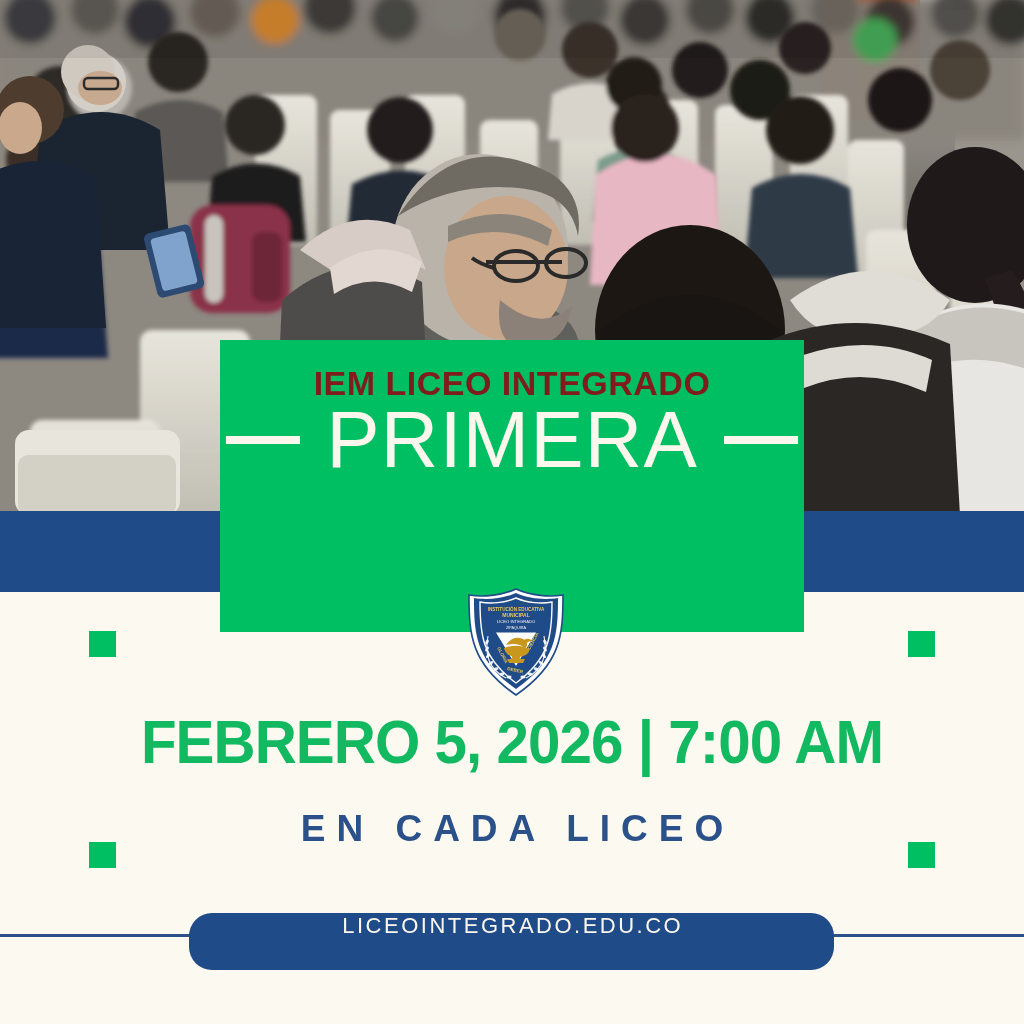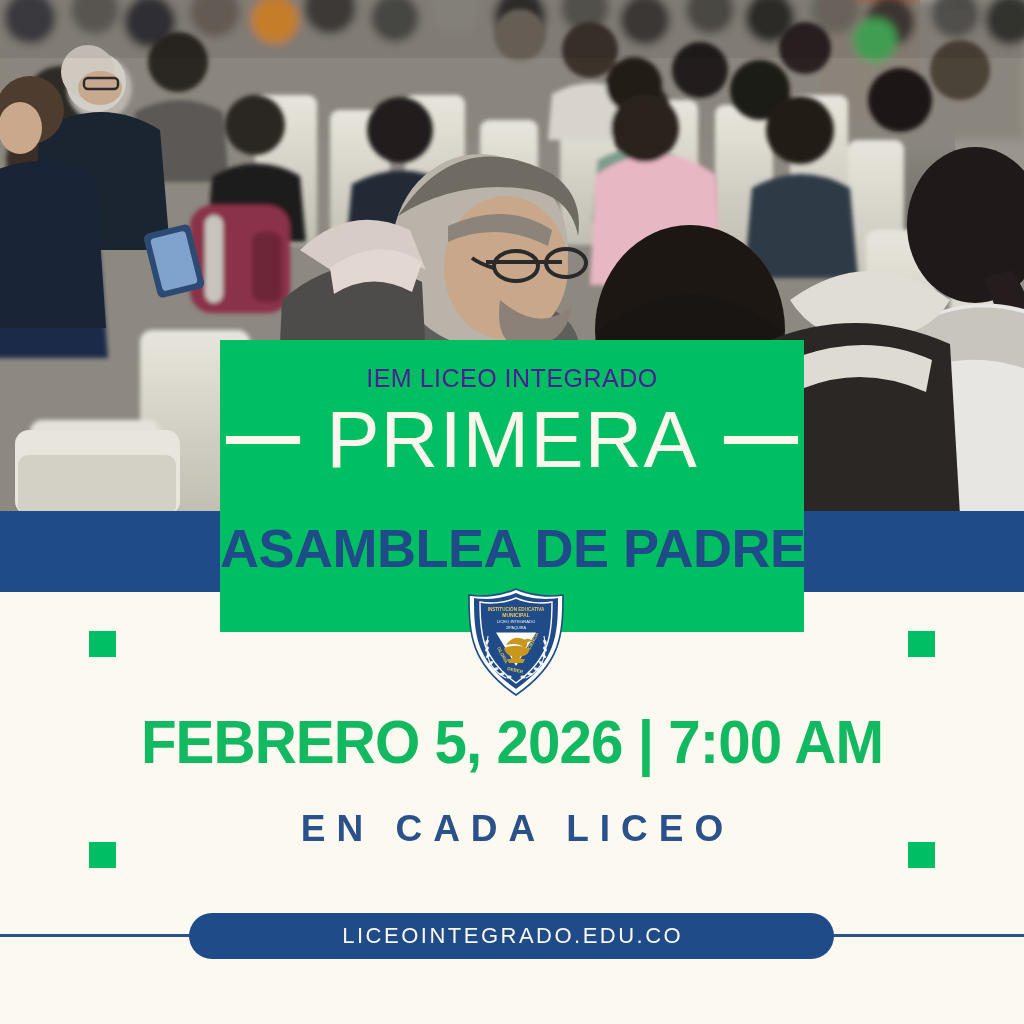--- a/index.html
+++ b/index.html
@@ -59,23 +59,23 @@
     width: 584px;
     height: 292px;
     background: #00BF63;
   }
 
   .kicker {
     position: absolute;
     left: 0; right: 0;
     top: 24px;
     text-align: center;
-    color: #4c1d95;
-    font-size: 25px;
-    font-weight: normal;
+    color: #7f1d1d;
+    font-size: 34px;
+    font-weight: bold;
     letter-spacing: 0.5px;
   }
 
   .primera-row {
     position: absolute;
     left: 0; right: 0;
     top: 60px;
     display: flex;
     align-items: center;
     justify-content: center;
@@ -164,25 +164,24 @@
     top: 934px;
     width: 1024px;
     height: 3px;
     background: #2A5189;
   }
   .footer-pill {
     position: absolute;
     left: 189px;
     top: 913px;
     width: 645px;
-    height: 46px;
+    height: 57px;
     background: #1F4B88;
     border-radius: 23px;
     display: flex;
-    align-items: center;
     justify-content: center;
   }
   .footer-pill span {
     color: #FBF7EC;
     font-size: 22px;
     font-weight: normal;
     letter-spacing: 2.5px;
     text-indent: 2.5px;
     white-space: nowrap;
   }
@@ -361,21 +360,20 @@
 
   <div class="cream"></div>
 
   <div class="green-panel">
     <div class="kicker">IEM LICEO INTEGRADO</div>
     <div class="primera-row">
       <span class="dash"></span>
       <span class="primera">PRIMERA</span>
       <span class="dash"></span>
     </div>
-    <div class="asamblea">ASAMBLEA DE PADRES</div>
   </div>
 
   <div class="logo">
     <svg viewBox="0 0 108 110" aria-hidden="true">
       <defs>
         <clipPath id="shieldclip">
           <path d="M54 3 C40 9 22 10 10 9 C10 46 12 74 54 104 C96 74 98 46 98 9 C86 10 68 9 54 3 Z"></path>
         </clipPath>
       </defs>
 

